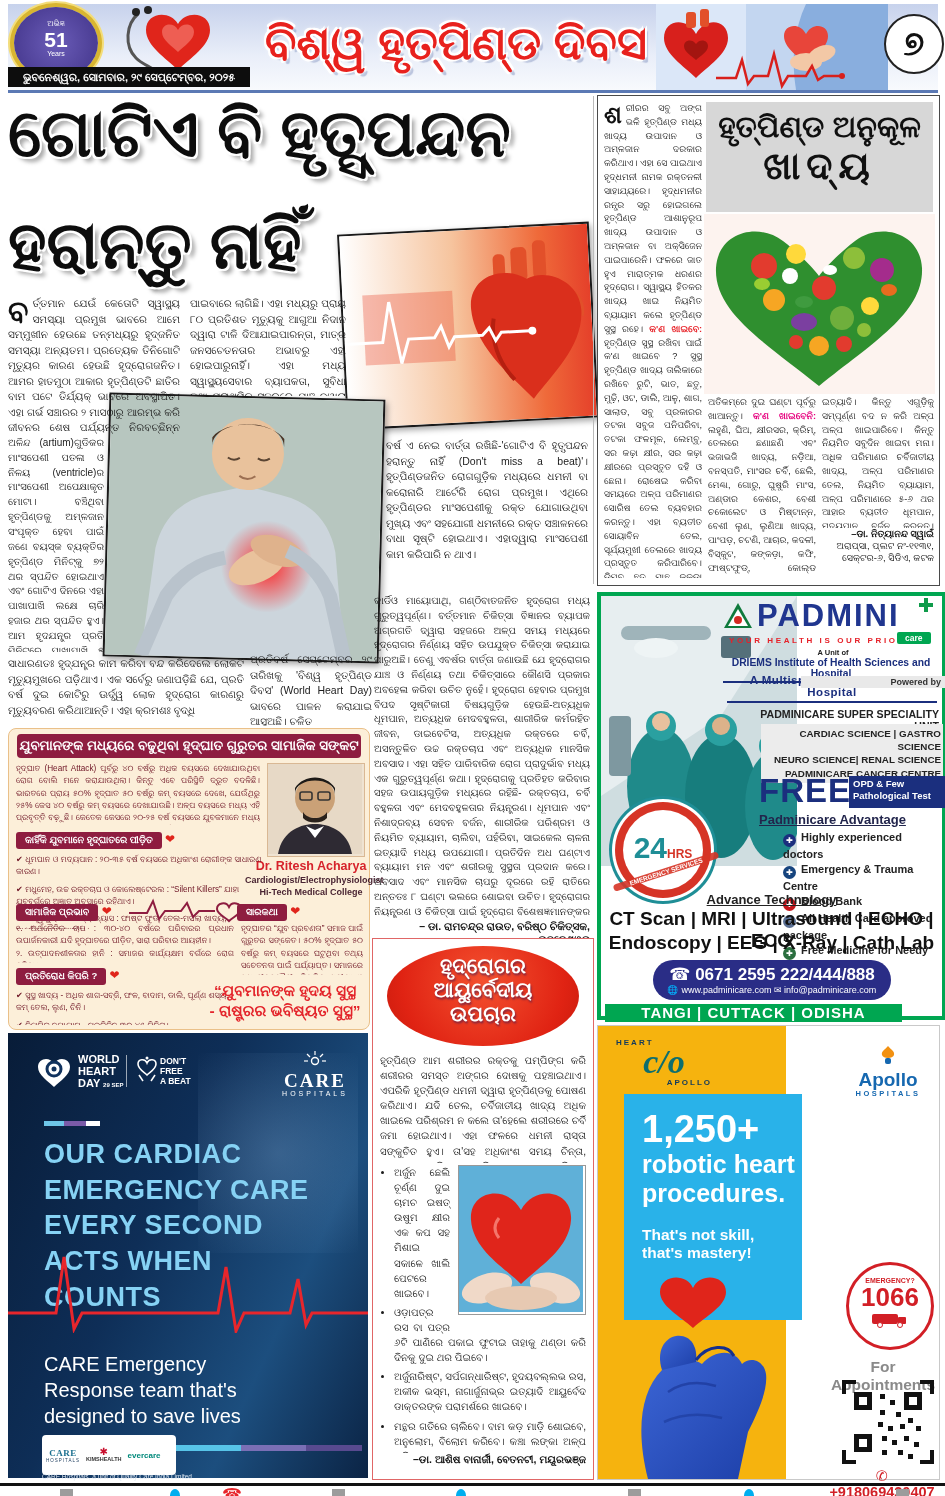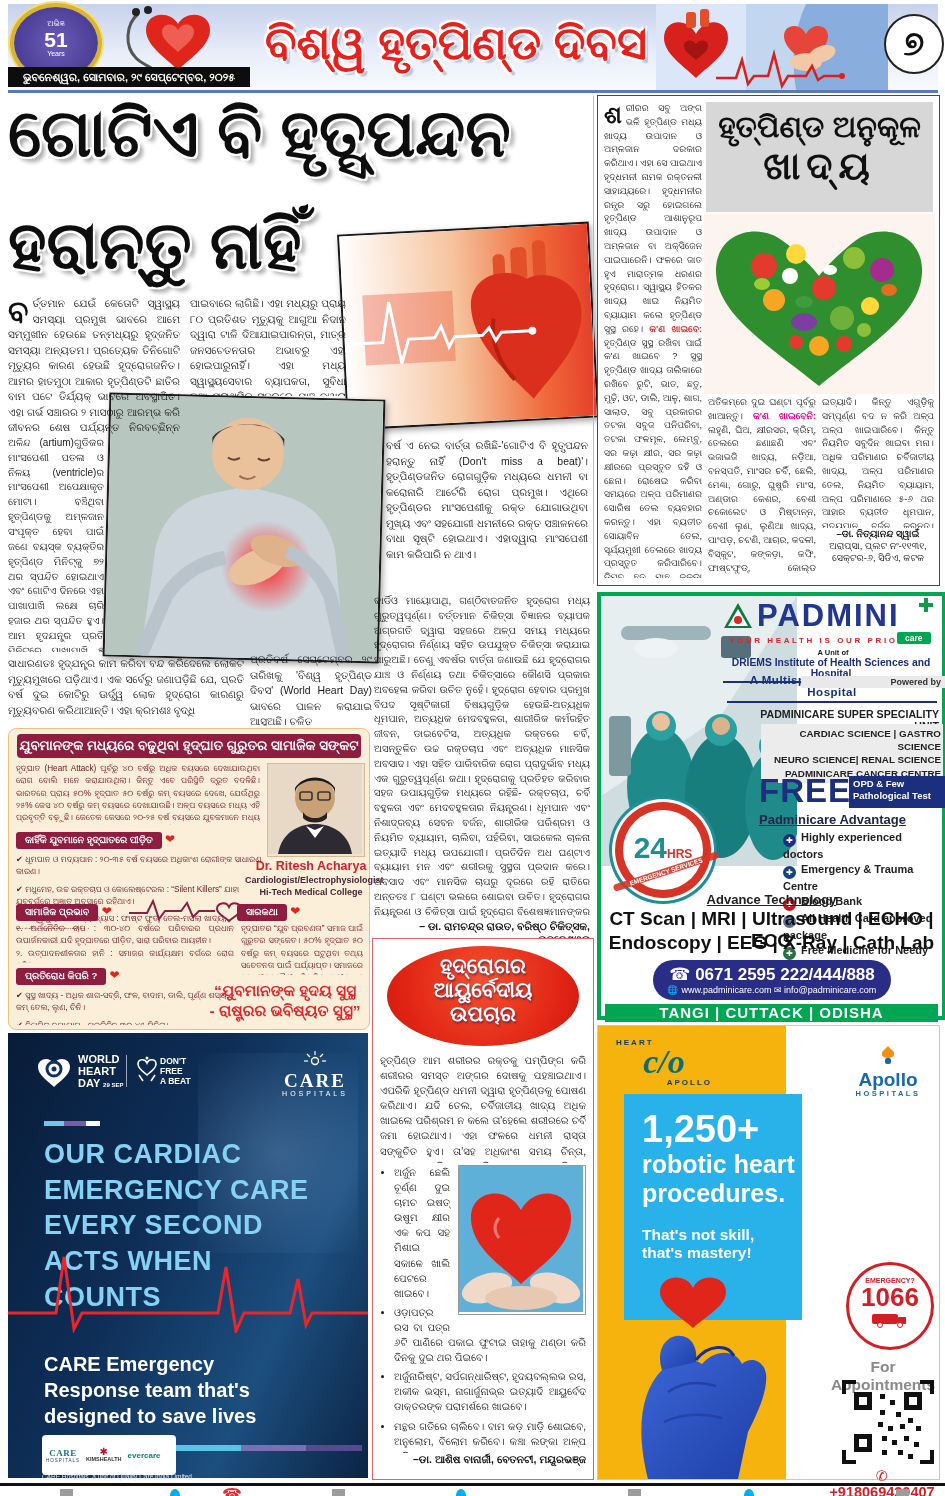--- a/index.html
+++ b/index.html
@@ -57,21 +57,21 @@
   .care-chip{background:#00a651;color:#fff;font-size:8.5px;font-weight:700;padding:1px 8px;border-radius:2px;}
   .navy{color:#1b2f7e;}
   .pad-bullet{font-size:11px;font-weight:700;color:#222;line-height:15px;margin-left:44px;}
   .ic{display:inline-block;width:13px;height:13px;border-radius:50%;color:#fff;font-size:8px;line-height:13px;text-align:center;vertical-align:-2px;margin-right:5px;font-weight:700;}
   .pad-phone{background:#2a2d86;border-radius:22px;color:#fff;text-align:center;}
   .pad-bottom{background:#00a651;color:#fff;font-weight:700;text-align:center;font-size:15px;line-height:18px;letter-spacing:1px;}
 
   
   .carebox{background:linear-gradient(115deg,#081c38 0%,#0e2e57 40%,#1c4e7e 72%,#0b2445 100%);}
   .care-head{color:#86d2f4;font-weight:700;font-size:27px;line-height:1.32;letter-spacing:.5px;}
-  .care-sub{color:#fff;font-weight:700;font-size:20px;line-height:1.3;}
+  .care-sub{color:#fff;font-weight:400;font-size:20px;line-height:1.3;}
   .whitebox{background:#fff;border-radius:4px;}
 
   
   .apbox{border:1px solid #c9c9c9;background:#fff;}
   .ap-yellow{background:#f6b30e;}
   .ap-cyan{background:#29b2e9;color:#fff;}
   .q-badge{border:3px solid #d21f26;border-radius:50%;background:#fff;text-align:center;}
 
   .vdash{border-left:1px solid #bbb;}
   .regsq{width:13px;height:11px;background:#9c9c9c;}
@@ -280,21 +280,21 @@
       <span class="dropcap" style="font-size:24px;">ଶ</span><span>ରୀରର ସବୁ ଅଙ୍ଗ ଭଳି ହୃତ୍‌ପିଣ୍ଡ ମଧ୍ୟ ଖାଦ୍ୟ ଉପାଦାନ ଓ ଅମ୍ଳଜାନ ଦରକାର କରିଥାଏ। ଏହା ସେ ପାଇଥାଏ ହୃଦ୍‌ଧମନୀ ନାମକ ରକ୍ତନଳୀ ସାହାଯ୍ୟରେ। ହୃଦ୍‌ଧମନୀର ରନ୍ଧ୍ର ସରୁ ହୋଇଗଲେ ହୃତ୍‌ପିଣ୍ଡ ଆଶାନୁରୂପ ଖାଦ୍ୟ ଉପାଦାନ ଓ ଅମ୍ଳଜାନ ବା ଅକ୍ସିଜେନ ପାଇପାରେନି। ଫଳରେ ଜାତ ହୁଏ ମାରାତ୍ମକ ଧରଣର ହୃଦ୍‌ରୋଗ। ସ୍ୱାସ୍ଥ୍ୟ ହିତକର ଖାଦ୍ୟ ଖାଇ ନିୟମିତ ବ୍ୟାୟାମ କଲେ ହୃତ୍‌ପିଣ୍ଡ ସୁସ୍ଥ ରହେ।</span>
       <span class="red-lead">କ'ଣ ଖାଇବେ:</span>
       <span>ହୃତ୍‌ପିଣ୍ଡ ସୁସ୍ଥ ରଖିବା ପାଇଁ କ'ଣ ଖାଇବେ ? ସୁସ୍ଥ ହୃତ୍‌ପିଣ୍ଡ ଖାଦ୍ୟ ତାଲିକାରେ ରଖିବେ ରୁଟି, ଭାତ, ଛତୁ, ମୁଢ଼ି, ଓଟ, ଡାଲି, ଆଳୁ, ଶାଗ, ସାଲାଡ, ସବୁ ପ୍ରକାରର ତଟକା ସବୁଜ ପନିପରିବା, ତଟକା ଫଳମୂଳ, ଲେମ୍ବୁ, ସର କଢ଼ା କ୍ଷୀର, ସର କଢ଼ା କ୍ଷୀରରେ ପ୍ରସ୍ତୁତ ଦହି ଓ ଛେନା। ରୋଷେଇ କରିବା ସମୟରେ ଅଳ୍ପ ପରିମାଣର ସୋରିଷ ତେଲ ବ୍ୟବହାର କରନ୍ତୁ। ଏହା ବ୍ୟତୀତ ସୋୟାବିନ ତେଲ, ସୂର୍ଯ୍ୟମୁଖୀ ତେଲରେ ଖାଦ୍ୟ ପ୍ରସ୍ତୁତ କରିପାରିବେ। ଡିମ୍ବ, ଛତୁ, ମାଛ, କୁକୁଡ଼ା ମାଂସ, ଅଣ୍ଡାର ଧଳା ଅଂଶ ଖାଇପାରିବେ। ସବୁଠାରୁ ଗୁରୁତ୍ୱପୂର୍ଣ୍ଣ କଥା ହେଲା ଆବଶ୍ୟକ ପ୍ରଚୁର ପାଣି ପିଅନ୍ତୁ। ଅଳ୍ପ ଅଳ୍ପ ପରିମାଣରେ ଦିନକୁ ପାଞ୍ଚ-ଛଅ ଥର ଆହାର କରନ୍ତୁ। ରାତିରେ ଶୋଇବାକୁ ଯିବାର</span>
     </div>
     <div class="abs small-txt j" style="left:110px;top:300px;width:108px;height:180px;overflow:hidden;font-size:9.2px;">
       <span>ଅତିକମ୍‌ରେ ଦୁଇ ଘଣ୍ଟା ପୂର୍ବରୁ ଖାଆନ୍ତୁ।</span>
       <span class="mag-lead">କ'ଣ ଖାଇବେନି:</span>
       <span>ଲହୁଣି, ଘିଅ, କ୍ଷୀରସର, କ୍ରିମ୍, ତେଲରେ ଛଣାଛଣି ଏବଂ ଭଜାଭଜି ଖାଦ୍ୟ, ନଡ଼ିଆ, ବନସ୍ପତି, ମାଂସର ଚର୍ବି, ଛେଲି, ମେଣ୍ଢା, ଗୋରୁ, ଘୁଷୁରି ମାଂସ, ଅଣ୍ଡାର କେଶର, ବେଶୀ ଚକୋଲେଟ ଓ ମିଷ୍ଟାନ୍ନ, ବେଶୀ ଲୁଣ, ଲୁଣିଆ ଖାଦ୍ୟ, ପାଂପଡ଼, ଚଟଣି, ଆଚାର, କଦଳୀ, ବିସ୍କୁଟ, କଙ୍କଡ଼ା, କଫି, ଫାଷ୍ଟଫୁଡ୍, କୋଲ୍ଡ ଡ୍ରିଙ୍କସ</span>
     </div>
     <div class="abs small-txt j" style="left:224px;top:300px;width:112px;height:132px;overflow:hidden;font-size:9.2px;">ଇତ୍ୟାଦି। କିନ୍ତୁ ଏଗୁଡ଼ିକୁ ସମ୍ପୂର୍ଣ୍ଣ ବଦ ନ କରି ଅଳ୍ପ ଅଳ୍ପ ଖାଇପାରିବେ। କିନ୍ତୁ ନିୟମିତ ସବୁଦିନ ଖାଇବା ମନା। ଅଧିକ ପରିମାଣର ଚର୍ବିଜାତୀୟ ଖାଦ୍ୟ, ଅଳ୍ପ ପରିମାଣର ତେଲ, ନିୟମିତ ବ୍ୟାୟାମ, ଅଳ୍ପ ପରିମାଣରେ ୫-୬ ଥର ଆହାର ବ୍ୟତୀତ ଧୂମପାନ, ମଦ୍ୟପାନ ବର୍ଜନ କରନ୍ତୁ। ଏହାଦ୍ୱାରା ହୃତ୍‌ପିଣ୍ଡ ସୁସ୍ଥ ରହିଥାଏ।</div>
-    <div class="abs" style="left:224px;top:432px;width:112px;text-align:center;font-weight:700;font-size:9.5px;color:#111;">
+    <div class="abs" style="left:224px;top:432px;width:112px;text-align:right;font-weight:700;font-size:9.5px;color:#111;">
       <div>–ଡା. ନିତ୍ୟାନନ୍ଦ ସ୍ୱାଇଁ</div>
       <div style="font-weight:400;">ଅରାପ୍ସା, ପ୍ଲଟ ନଂ-୧୧୩୧,</div>
       <div style="font-weight:400;">ସେକ୍ଟର-୬, ସିଡିଏ, କଟକ</div>
     </div>
   </div>
 
   <div class="abs padbox" style="left:597px;top:592px;width:341px;height:420px;">
 
     <div class="abs" style="left:0;top:0;width:196px;height:270px;overflow:hidden;">
       <svg width="196" height="270" viewBox="0 0 196 270">
@@ -364,21 +364,21 @@
       </div>
       <div style="position:absolute;left:-4px;top:66px;width:110px;text-align:center;font-size:6.5px;font-weight:700;color:#fff;background:rgba(214,52,38,.9);border-radius:6px;transform:rotate(-18deg);">EMERGENCY SERVICES</div>
     </div>
     <div class="abs" style="left:0;top:296px;width:341px;text-align:center;font-size:13px;font-weight:700;color:#222;text-decoration:underline;">Advance Technology</div>
     <div class="abs" style="left:0;top:312px;width:341px;text-align:center;font-size:19px;font-weight:700;color:#111;">CT Scan | MRI | Ultrasound | ECHO | ECG</div>
     <div class="abs" style="left:0;top:336px;width:341px;text-align:center;font-size:19px;font-weight:700;color:#111;">Endoscopy | EEG |  X-Ray | Cath Lab</div>
     <div class="abs pad-phone" style="left:52px;top:364px;width:238px;height:40px;">
       <div style="font-size:17px;font-weight:700;margin-top:4px;"><span>☎ </span><span>0671 2595 222/444/888</span></div>
       <div style="font-size:9px;"><span>🌐 </span><span>www.padminicare.com</span>  <span>✉ </span><span>info@padminicare.com</span></div>
     </div>
-    <div class="abs pad-bottom" style="left:0;top:408px;width:333px;height:18px;margin:0 4px;">TANGI | CUTTACK | ODISHA</div>
+    <div class="abs pad-bottom" style="left:0;top:408px;width:297px;height:18px;margin:0 4px;">TANGI | CUTTACK | ODISHA</div>
   </div>
 
   <div class="abs ayurbox" style="left:372px;top:938px;width:220px;height:540px;">
     <div class="abs ayur-blob" style="left:14px;top:7px;width:192px;height:100px;">
       <div style="font-size:21px;padding-top:8px;">ହୃଦ୍‌ରୋଗର</div>
       <div style="font-size:21px;">ଆୟୁର୍ବେଦୀୟ</div>
       <div style="font-size:21px;">ଉପଚାର</div>
     </div>
     <div class="abs body-txt j" style="left:7px;top:114px;width:206px;height:110px;overflow:hidden;font-size:10.2px;">ହୃତ୍‌ପିଣ୍ଡ ଆମ ଶରୀରର ରକ୍ତକୁ ପମ୍ପିଙ୍ଗ କରି ଶରୀରର ସମସ୍ତ ଅଙ୍ଗର ଦୋଷକୁ ପହଞ୍ଚାଇଥାଏ। ଏପରିକି ହୃତ୍‌ପିଣ୍ଡ ଧମନୀ ଦ୍ୱାରା ହୃତ୍‌ପିଣ୍ଡକୁ ପୋଷଣ କରିଥାଏ। ଯଦି ତେଲ, ଚର୍ବିଜାତୀୟ ଖାଦ୍ୟ ଅଧିକ ଖାଇଲେ ପରିଶ୍ରମ ନ କଲେ ତା'ହେଲେ ଶରୀରରେ ଚର୍ବି ଜମା ହୋଇଥାଏ। ଏହା ଫଳରେ ଧମନୀ ରାସ୍ତା ସଙ୍କୁଚିତ ହୁଏ। ତା'ସହ ଅଧିକାଂଶ ସମୟ ଚିନ୍ତା, ଅବସାଦରେ ରହିଲେ ହୃଦ୍‌ଜନିତ ସମସ୍ୟା ଦେଖାଯିବାର ଯଥେଷ୍ଟ ଆଶଙ୍କା ରହିଛି। ତେବେ ଏହି ସମସ୍ୟାର କେତେକ ଆୟୁର୍ବେଦୀୟ ଉପଚାର ରହିଛି।</div>
     <div class="abs" style="left:7px;top:226px;width:206px;height:288px;overflow:hidden;">

